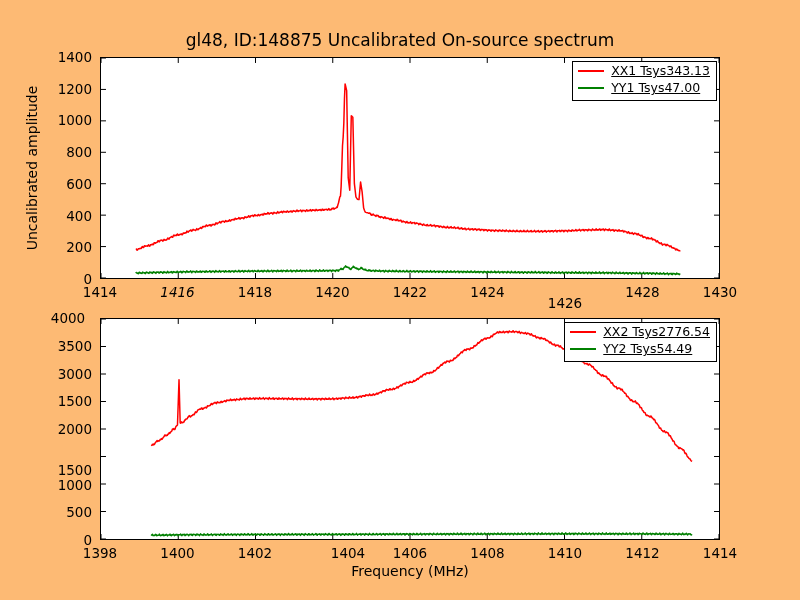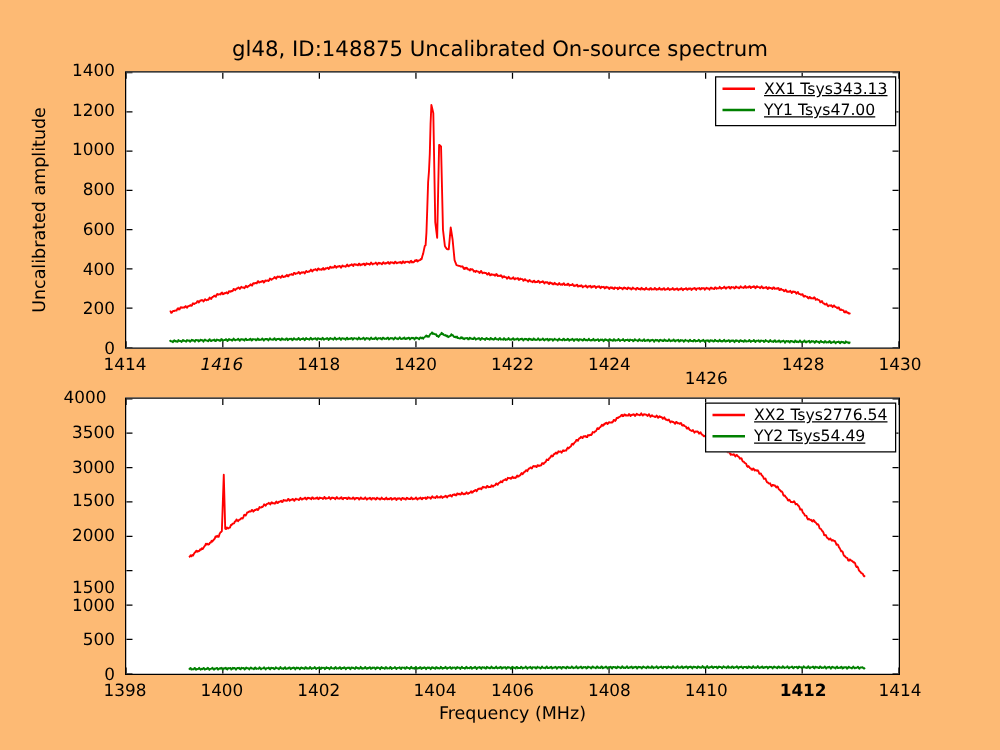--- a/index.html
+++ b/index.html
@@ -239,21 +239,21 @@
       <div class="tick-label ytick-label" style="left: 44px; width: 48px; top: 318px; text-align: center;">4000</div>
     </div>
   <div id="ticks-bot-x">
       <div class="tick-label xtick-label" style="left: 100px; top: 545px;">1398</div>
       <div class="tick-label xtick-label" style="left: 177.5px; top: 545px;">1400</div>
       <div class="tick-label xtick-label" style="left: 255px; top: 545px;">1402</div>
       <div class="tick-label xtick-label" style="left: 332px; top: 545px; margin-left: 16px;">1404</div>
       <div class="tick-label xtick-label" style="left: 410px; top: 545px;">1406</div>
       <div class="tick-label xtick-label" style="left: 487.5px; top: 545px;">1408</div>
       <div class="tick-label xtick-label" style="left: 565px; top: 545px;">1410</div>
-      <div class="tick-label xtick-label" style="left: 642.5px; top: 545px; font-weight: bold;">1412</div>
+      <div class="tick-label xtick-label" style="left: 642.5px; top: 545px;">1412</div>
       <div class="tick-label xtick-label" style="left: 720px; top: 545px;">1414</div>
     </div>
   <div class="axis-title" id="xlabel-bot">Frequency (MHz)</div>
   <div class="legend" id="legend-bot" style="right: 83px; top: 322px; text-align: center;">
       <div class="legend-row">
         <span class="legend-swatch" style="border-top-color: rgb(255, 0, 0);"></span>
         <span class="legend-text">XX2 Tsys2776.54</span>
       </div>
       <div class="legend-row">
         <span class="legend-swatch" style="border-top-color: rgb(0, 128, 0);"></span>

